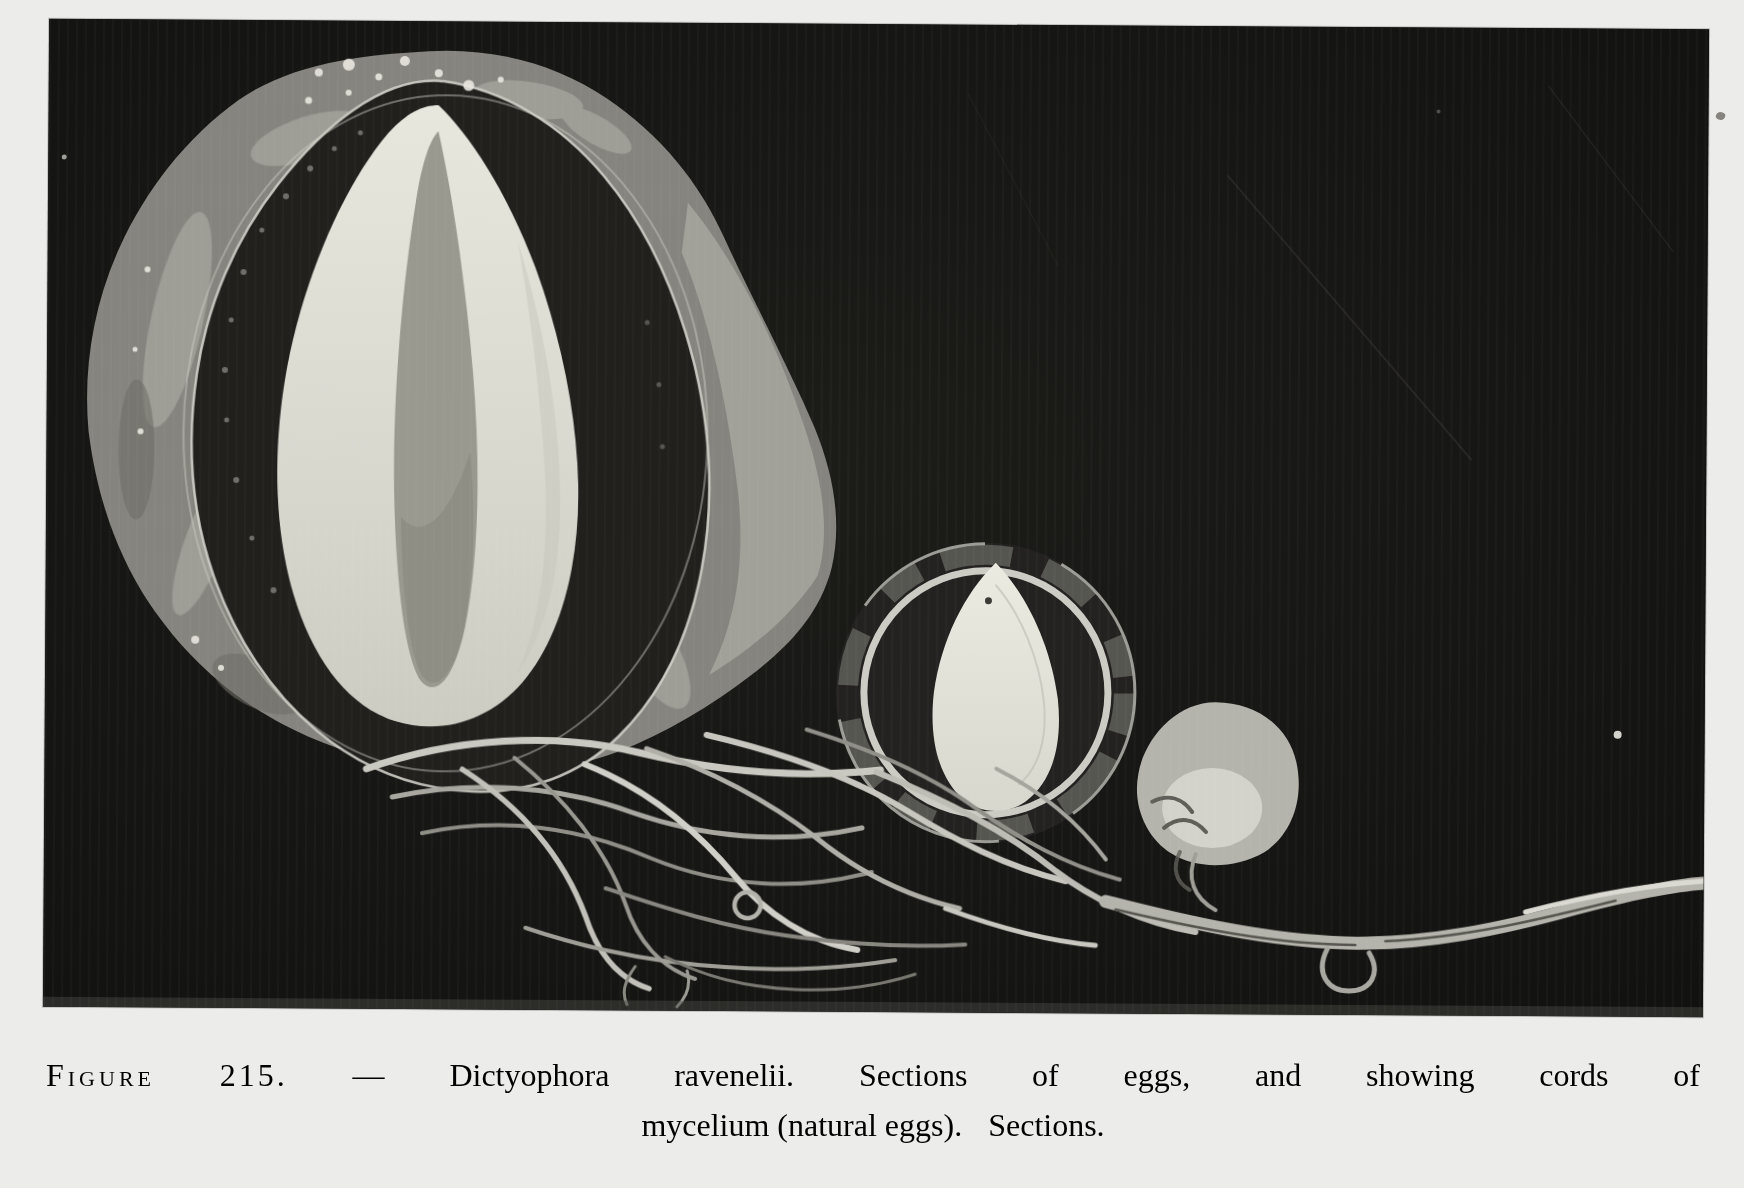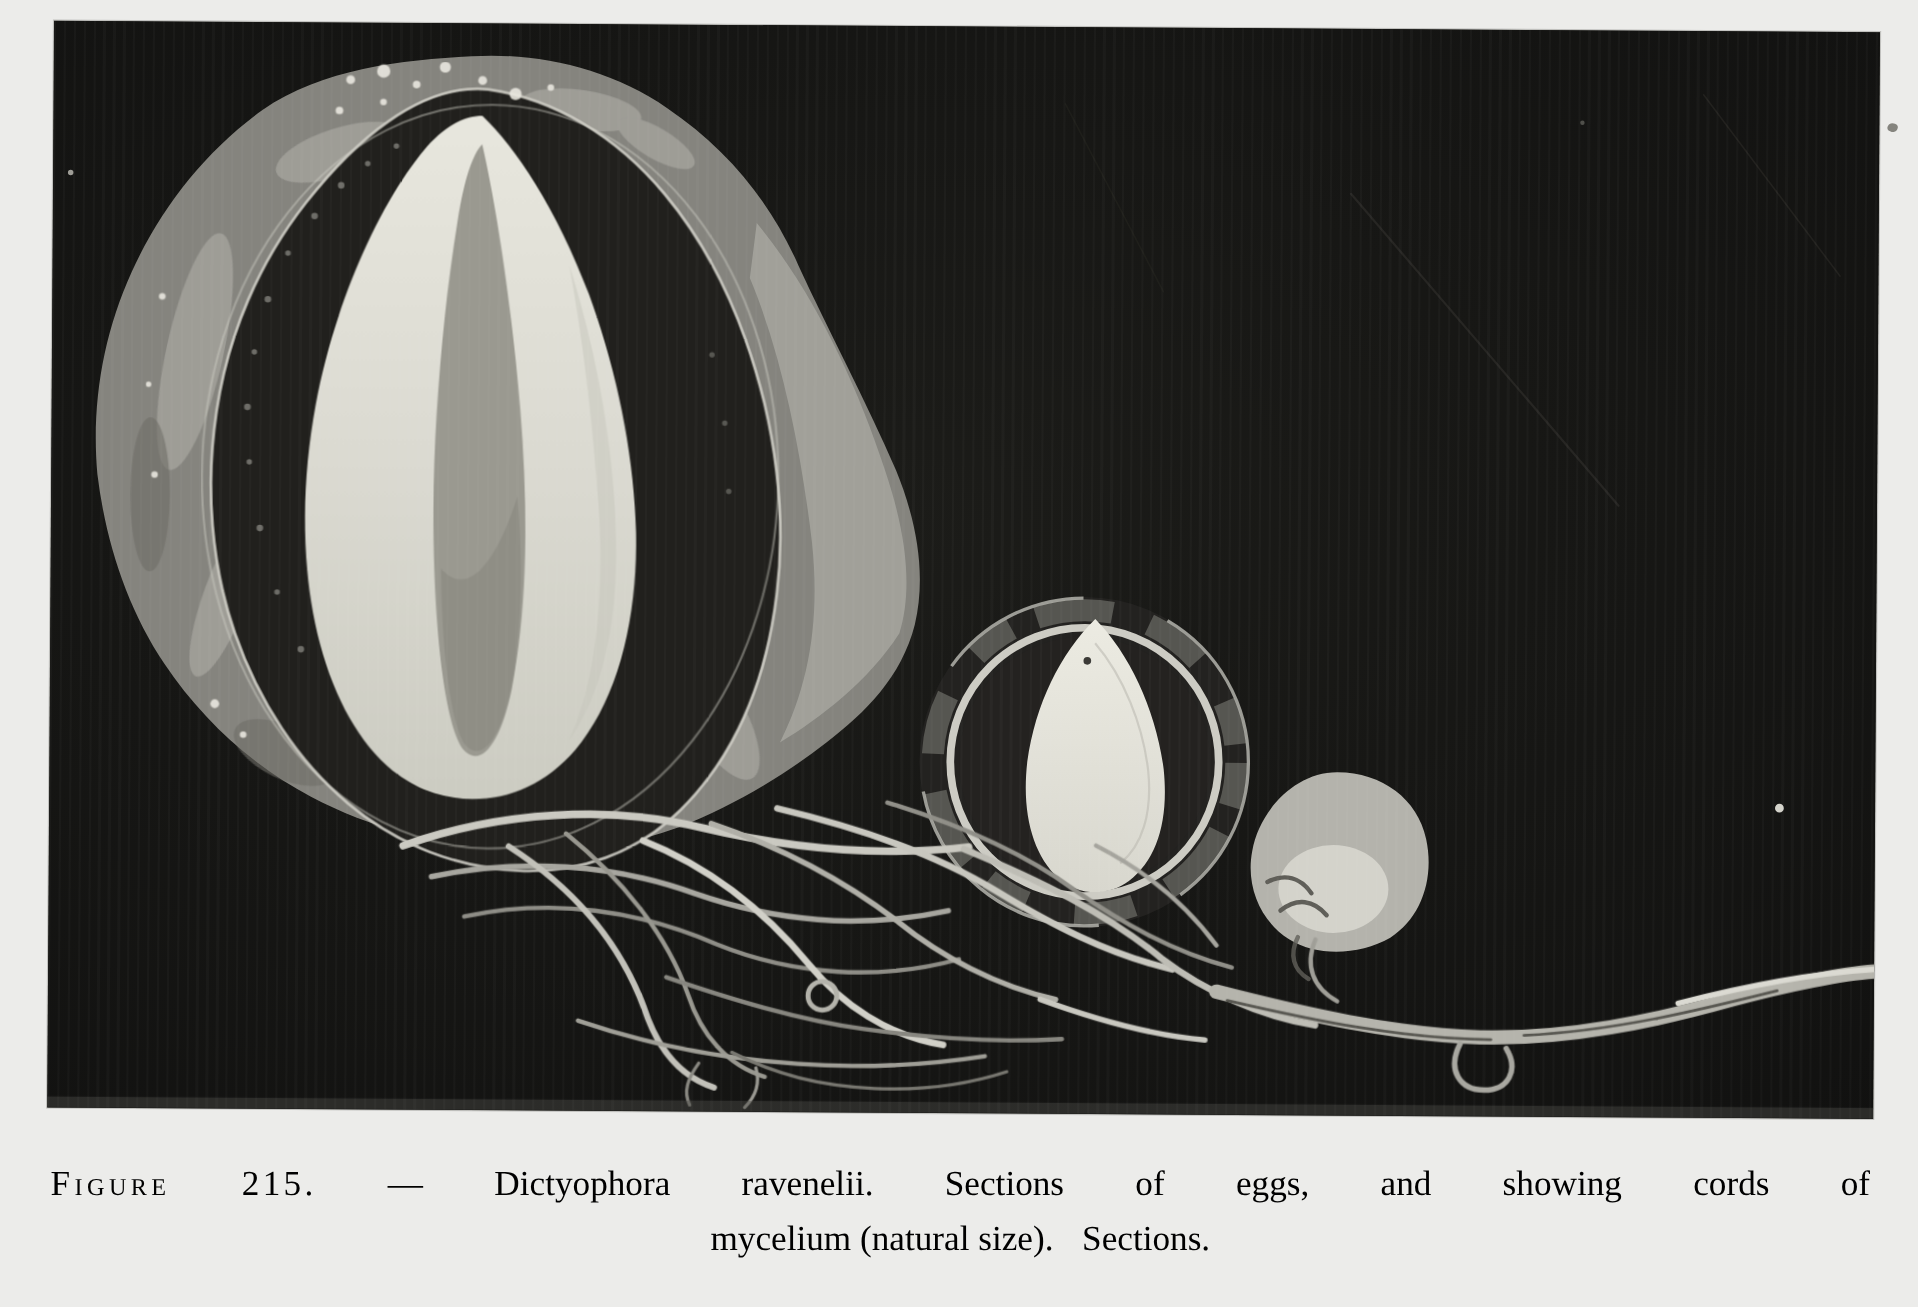--- a/index.html
+++ b/index.html
@@ -221,15 +221,15 @@
 
 <figcaption class="caption">
   <div class="caption-line1">
     <span class="figure-label">Figure</span>
     <span class="figure-number">215.</span>
     <span>—</span>
     <span>Dictyophora ravenelii.</span>
     <span>Sections of eggs, and showing cords of</span>
   </div>
   <div class="caption-line2">
-    <span>mycelium (natural size).</span><span class="gap2"></span><span>Sections.</span>
+    <span>mycelium (natural eggs).</span><span class="gap2"></span><span>Sections.</span>
   </div>
 </figcaption>
 
 </body></html>

